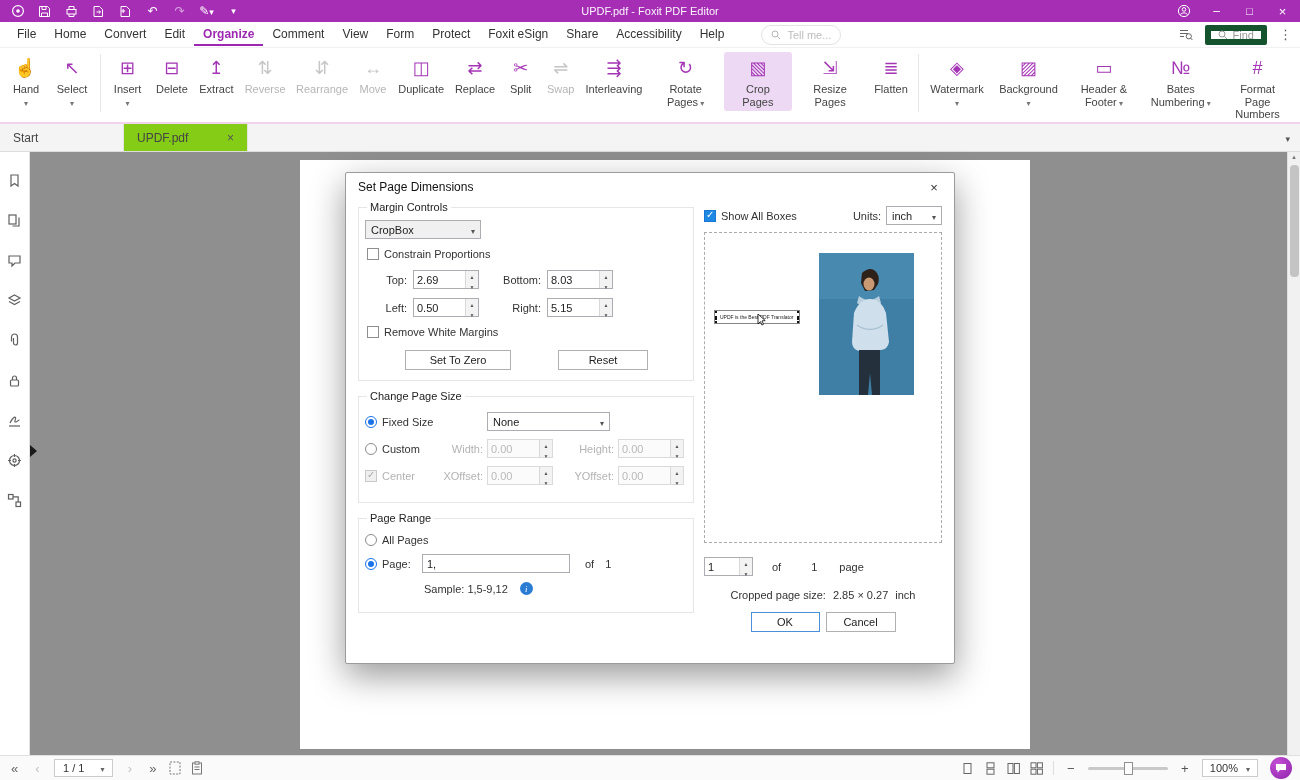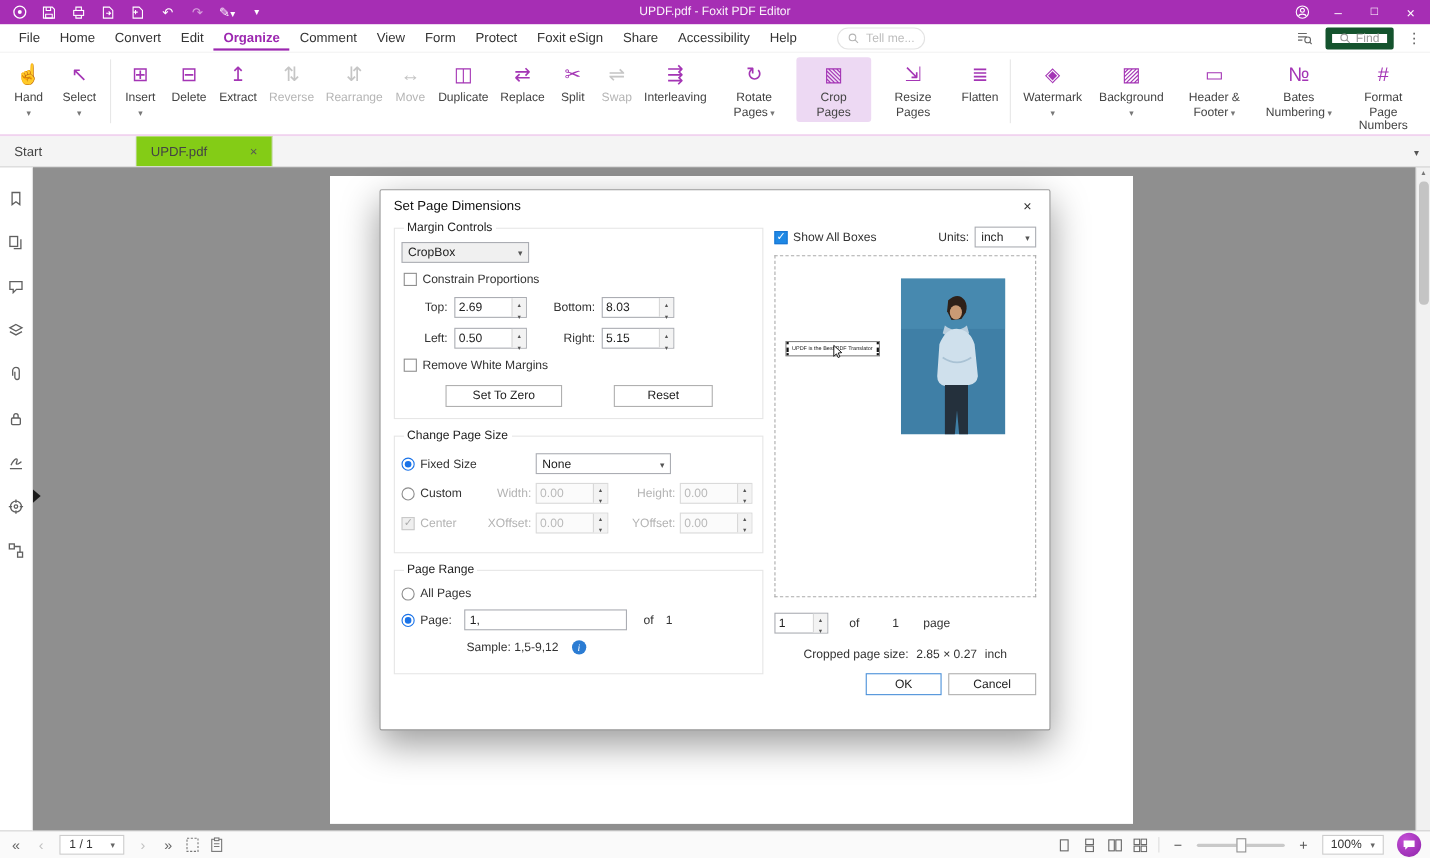--- a/index.html
+++ b/index.html
@@ -119,23 +119,23 @@
   .snippet{position:absolute;left:9px;top:77px;width:86px;height:14px;border:1px solid #858585;font-size:5px;line-height:12px;color:#222;white-space:nowrap;overflow:hidden;padding:0 5px;}
   .hd{position:absolute;width:4px;height:4px;background:#111;}
   .hd.tl{left:-2px;top:-2px;} .hd.ml{left:-2px;top:5px;} .hd.bl{left:-2px;bottom:-2px;}
   .hd.tr{right:-2px;top:-2px;} .hd.mr{right:-2px;top:5px;} .hd.br{right:-2px;bottom:-2px;}
   .pv-cursor{position:absolute;left:52px;top:80px;}
   .photo{position:absolute;left:114px;top:20px;}
   .pager{display:flex;align-items:center;margin-top:14px;font-size:11px;}
   .pgspin{width:49px;}
   .pgof{margin-left:19px;} .pgtot{margin-left:30px;} .pgpages{margin-left:22px;}
   .cropline{display:flex;justify-content:center;gap:7px;margin-top:13px;font-size:11px;}
-  .dlgbtns{display:flex;justify-content:flex-end;gap:6px;margin-top:11px;}
+  .dlgbtns{display:flex;justify-content:center;gap:6px;margin-top:11px;}
   .btn-ok{width:69px;border-color:#4a90d9;}
-  .btn-cancel{width:80px;}
+  .btn-cancel{width:70px;}
 
   
   .statusbar{height:25px;background:#fafafa;border-top:1px solid #e0e0e0;display:flex;align-items:center;padding:0 8px;font-size:11px;color:#555;}
   .st-left{display:flex;align-items:center;gap:10px;}
   .nav-ic{width:13px;text-align:center;font-size:13px;color:#666;line-height:1;}
   .nav-ic.dis{color:#c2c2c2;}
   .ic-first::before{content:"\00AB";} .ic-prev::before{content:"\2039";} .ic-next::before{content:"\203A";} .ic-last::before{content:"\00BB";}
   .pagebox{display:flex;align-items:center;gap:16px;height:18px;border:1px solid #ccc;background:#fff;padding:0 8px;color:#333;}
   .bcaret::before{content:"\25BE";font-size:8px;color:#666;}
   .st-right{margin-left:auto;display:flex;align-items:center;gap:10px;}

